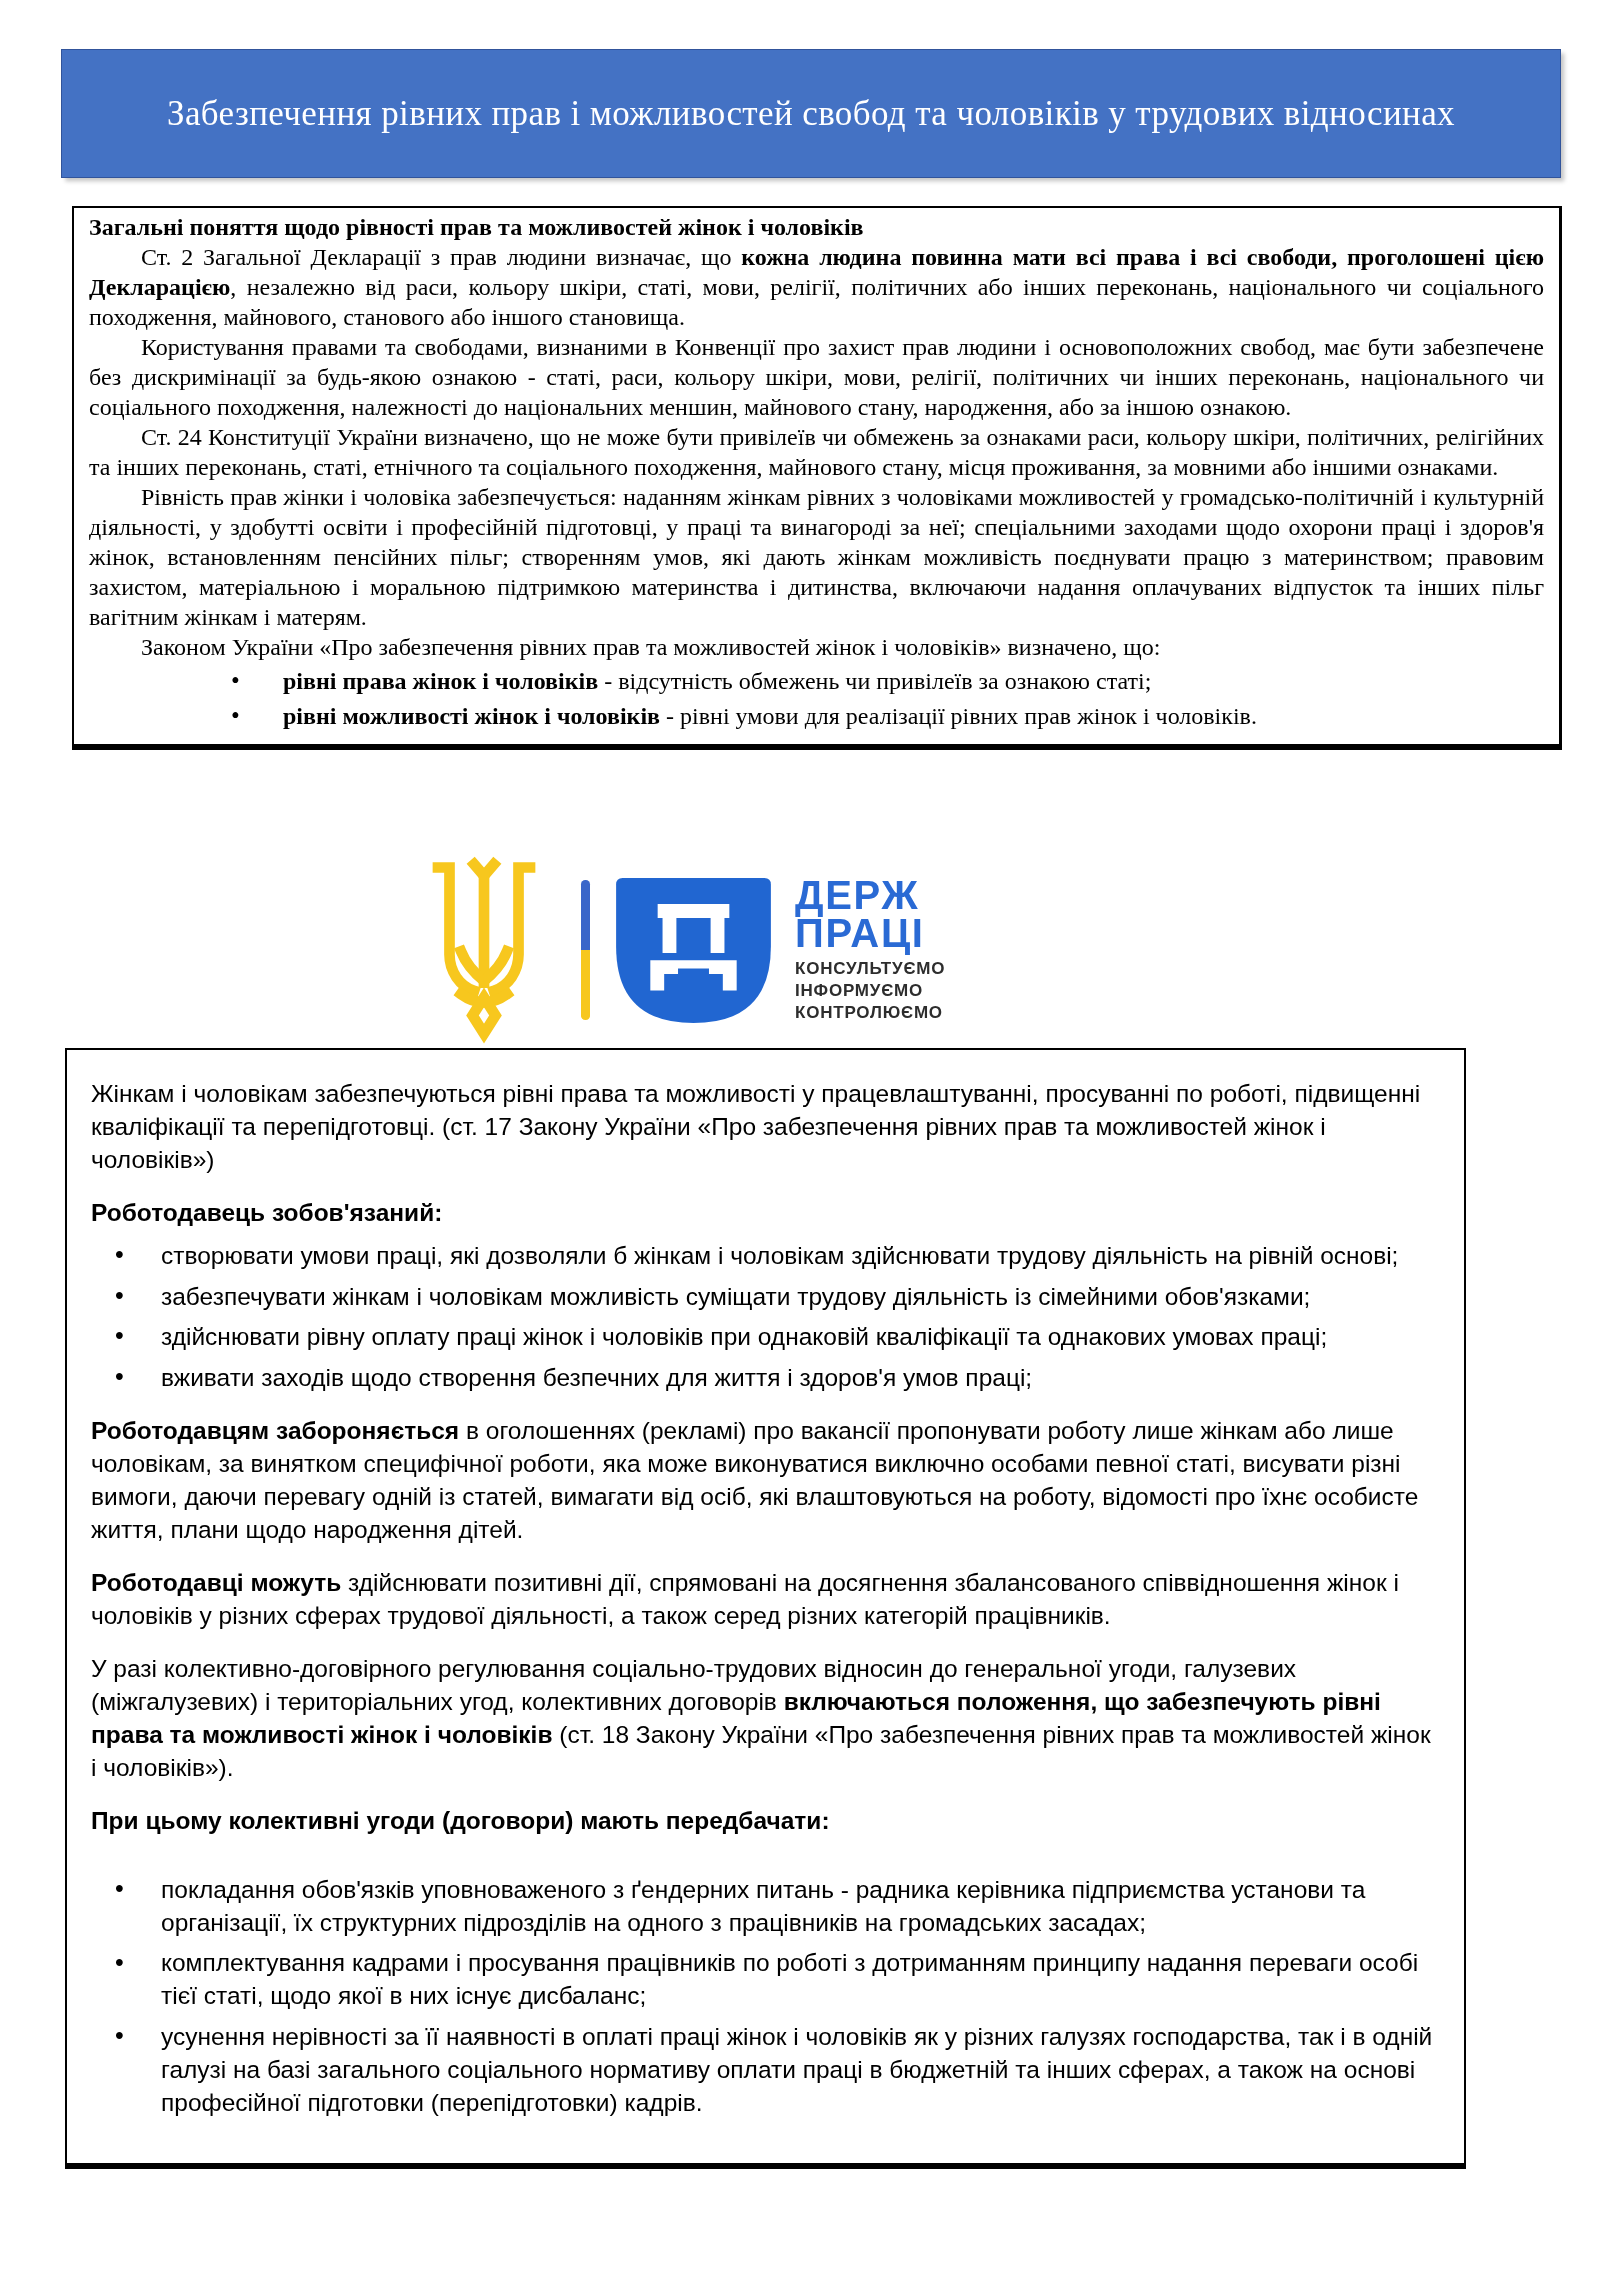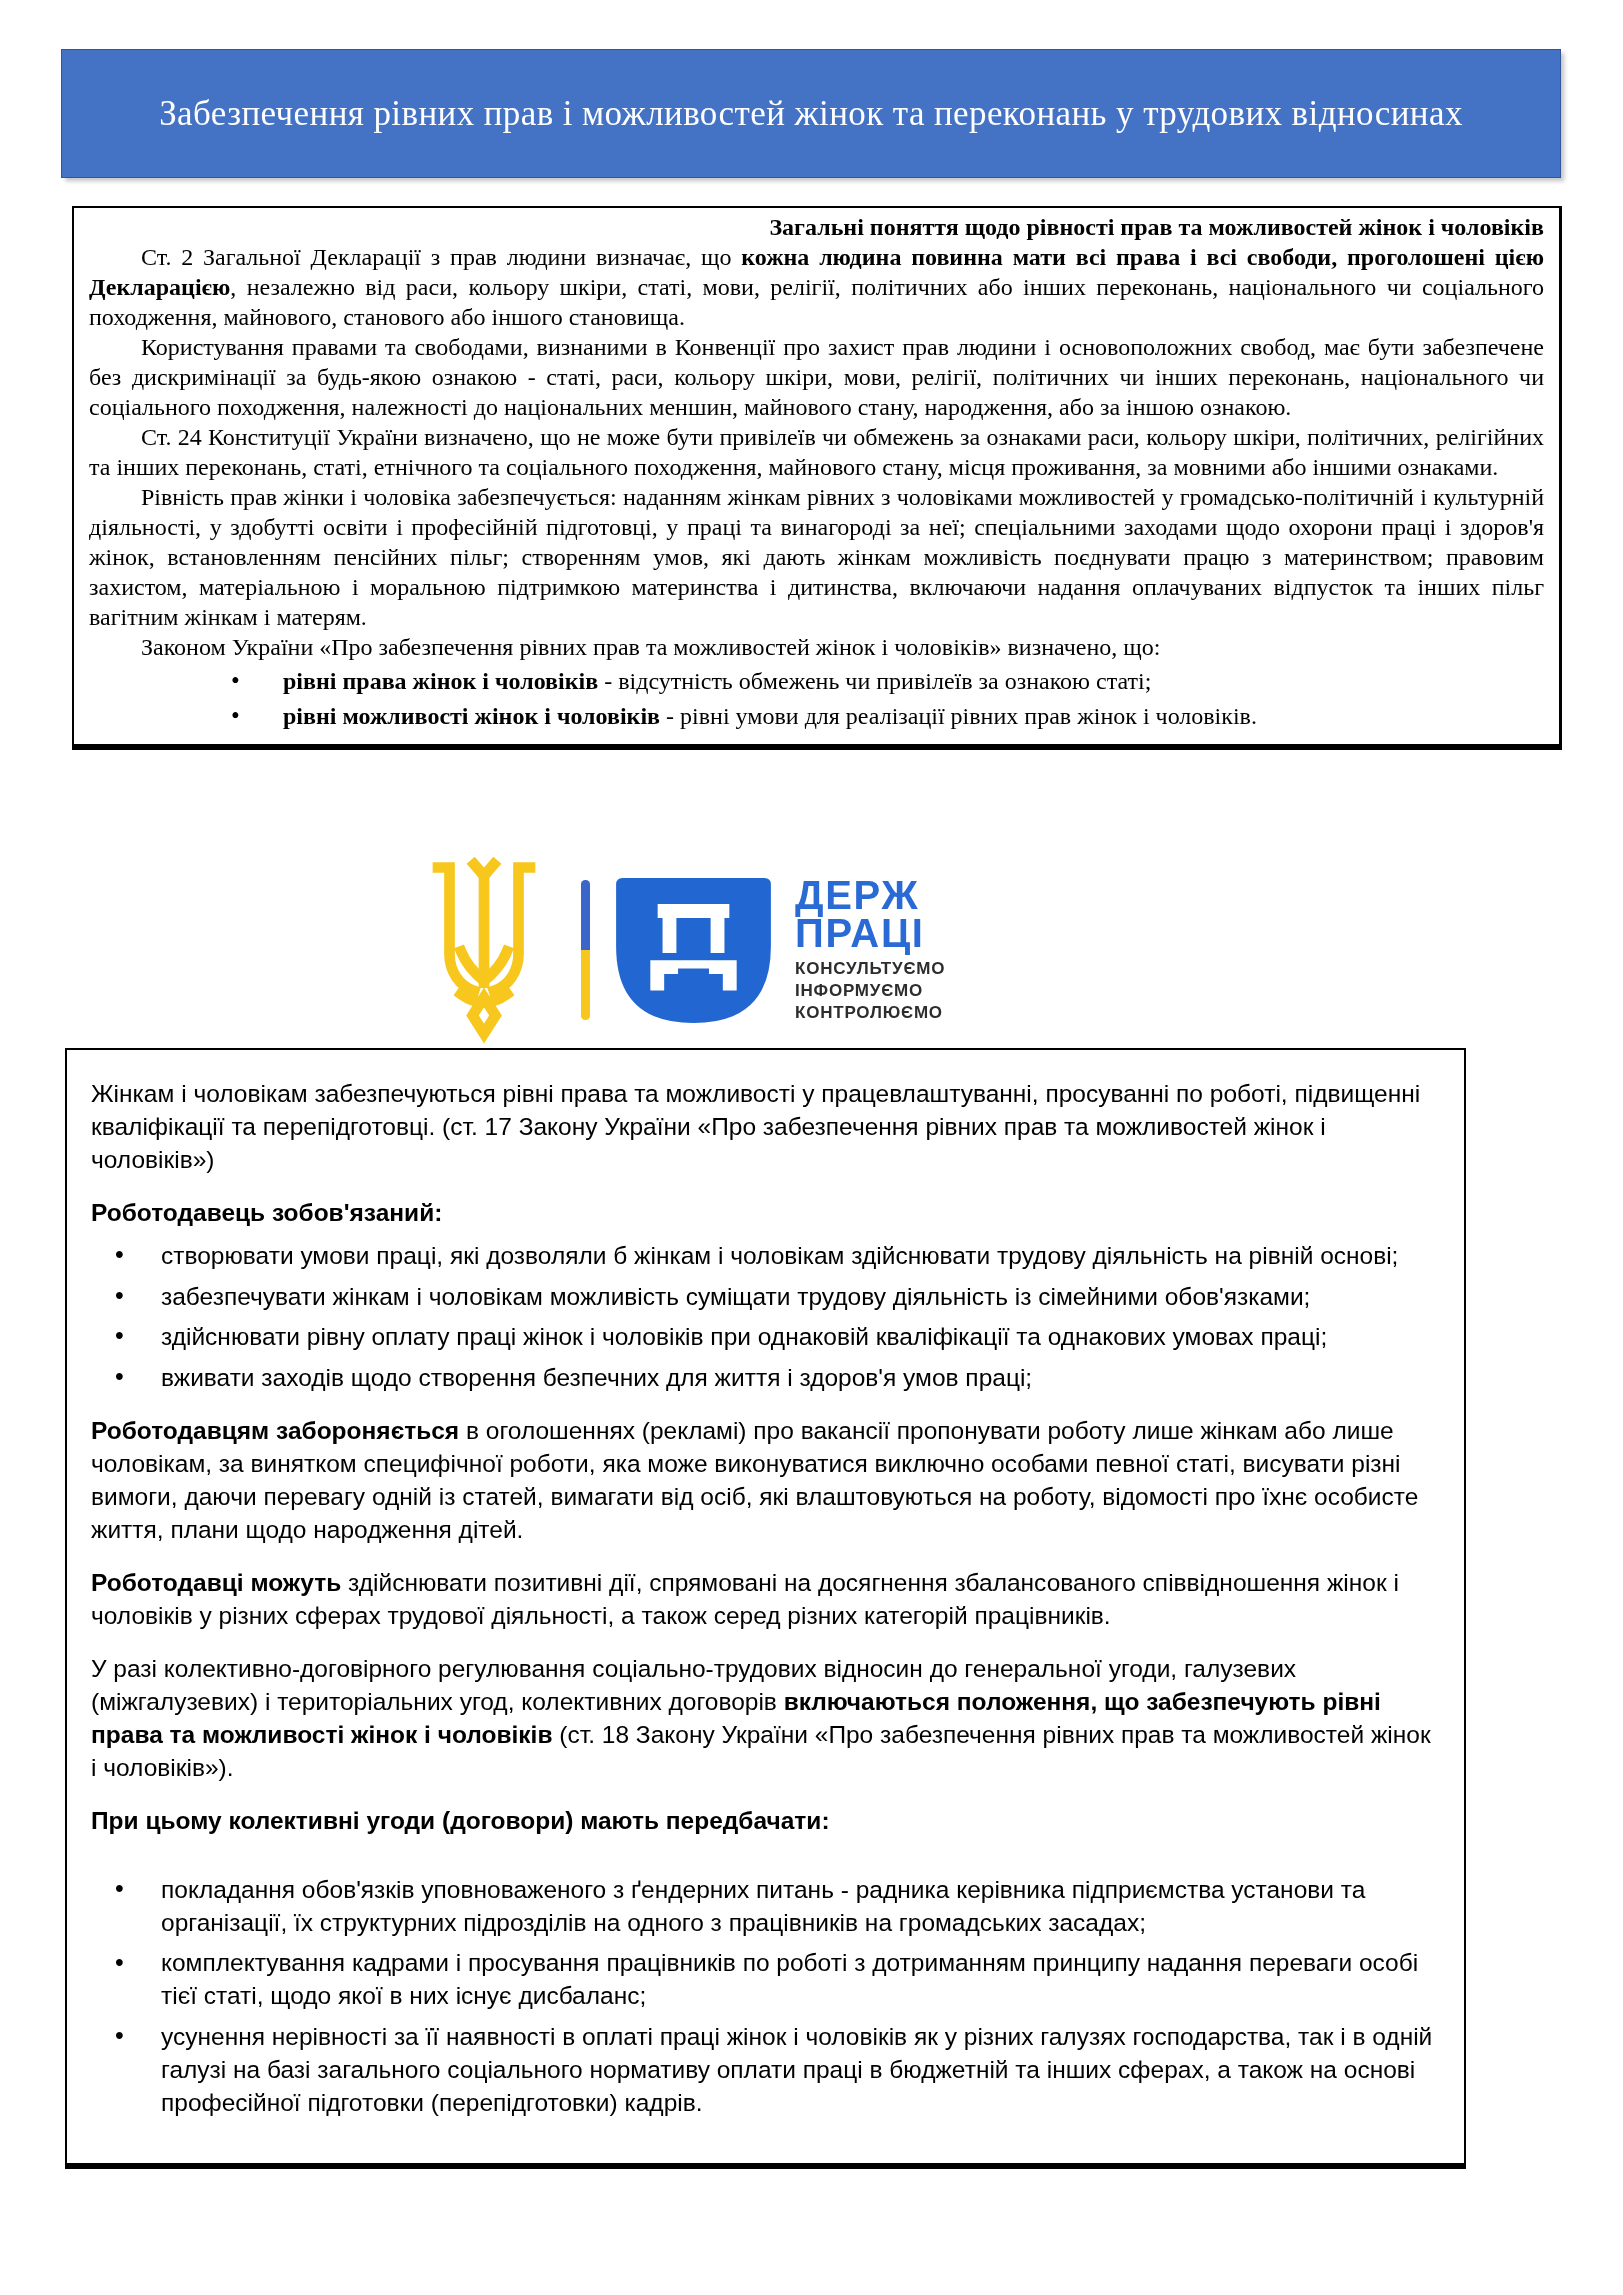--- a/index.html
+++ b/index.html
@@ -19,21 +19,21 @@
     color:#ffffff; font-size:35px; font-weight:400; letter-spacing:0.4px;
     font-family:"Liberation Serif", serif; text-align:center;
   }
   
   .box1 {
     position:absolute; left:72px; top:206px; width:1490px;
     border:2.5px solid #000; border-bottom-width:6px; border-right-width:3.4px;
     padding:4.2px 15px 8.5px 15px;
     font-size:24px; line-height:30px; text-align:justify;
   }
-  .box1 .box-title { text-align:right; font-weight:bold; }
+  .box1 .box-title { text-align:left; font-weight:bold; }
   .box1 p { text-indent:52px; }
   .box1 ul { list-style:none; margin:3.4px 0 0 0; }
   .box1 li { padding-left:194px; position:relative; margin-bottom:5px; text-align:left; }
   .box1 li::before { content:"•"; position:absolute; left:142px; top:0; font-size:25px; }
   
   .logo-row {
     position:absolute; left:0; top:852px; width:1362px; height:196px;
     display:flex; align-items:center; justify-content:center; gap:0;
   }
   .trident { width:134px; height:189px; margin-right:30px; }
@@ -64,21 +64,21 @@
   .box2 ul { list-style:none; margin:0 0 20px 0; }
   .box2 li { padding-left:70px; position:relative; margin-bottom:7.6px; }
   .box2 li::before { content:"•"; position:absolute; left:24px; top:-0.8px; font-size:25px; }
   .box2 ul.provisions { margin-top:36px; }
   b { font-weight:bold; }
 </style>
 </head>
 <body>
 
 <div class="banner">
-  <h1>Забезпечення рівних прав і можливостей жінок та переконань у трудових відносинах</h1>
+  <h1>Забезпечення рівних прав і можливостей свобод та чоловіків у трудових відносинах</h1>
 </div>
 
 <div class="box1">
   <div class="box-title">Загальні поняття щодо рівності прав та можливостей жінок і чоловіків</div>
   <p><span>Ст. 2 Загальної Декларації з прав людини визначає, що </span><b>кожна людина повинна мати всі права і всі свободи, проголошені цією Декларацією</b><span>, незалежно від раси, кольору шкіри, статі, мови, релігії, політичних або інших переконань, національного чи соціального походження, майнового, станового або іншого становища.</span></p>
   <p>Користування правами та свободами, визнаними в Конвенції про захист прав людини і основоположних свобод, має бути забезпечене без дискримінації за будь-якою ознакою - статі, раси, кольору шкіри, мови, релігії, політичних чи інших переконань, національного чи соціального походження, належності до національних меншин, майнового стану, народження, або за іншою ознакою.</p>
   <p>Ст. 24 Конституції України визначено, що не може бути привілеїв чи обмежень за ознаками раси, кольору шкіри, політичних, релігійних та інших переконань, статі, етнічного та соціального походження, майнового стану, місця проживання, за мовними або іншими ознаками.</p>
   <p>Рівність прав жінки і чоловіка забезпечується: наданням жінкам рівних з чоловіками можливостей у громадсько-політичній і культурній діяльності, у здобутті освіти і професійній підготовці, у праці та винагороді за неї; спеціальними заходами щодо охорони праці і здоров'я жінок, встановленням пенсійних пільг; створенням умов, які дають жінкам можливість поєднувати працю з материнством; правовим захистом, матеріальною і моральною підтримкою материнства і дитинства, включаючи надання оплачуваних відпусток та інших пільг вагітним жінкам і матерям.</p>
   <p>Законом України «Про забезпечення рівних прав та можливостей жінок і чоловіків» визначено, що:</p>
   <ul>

